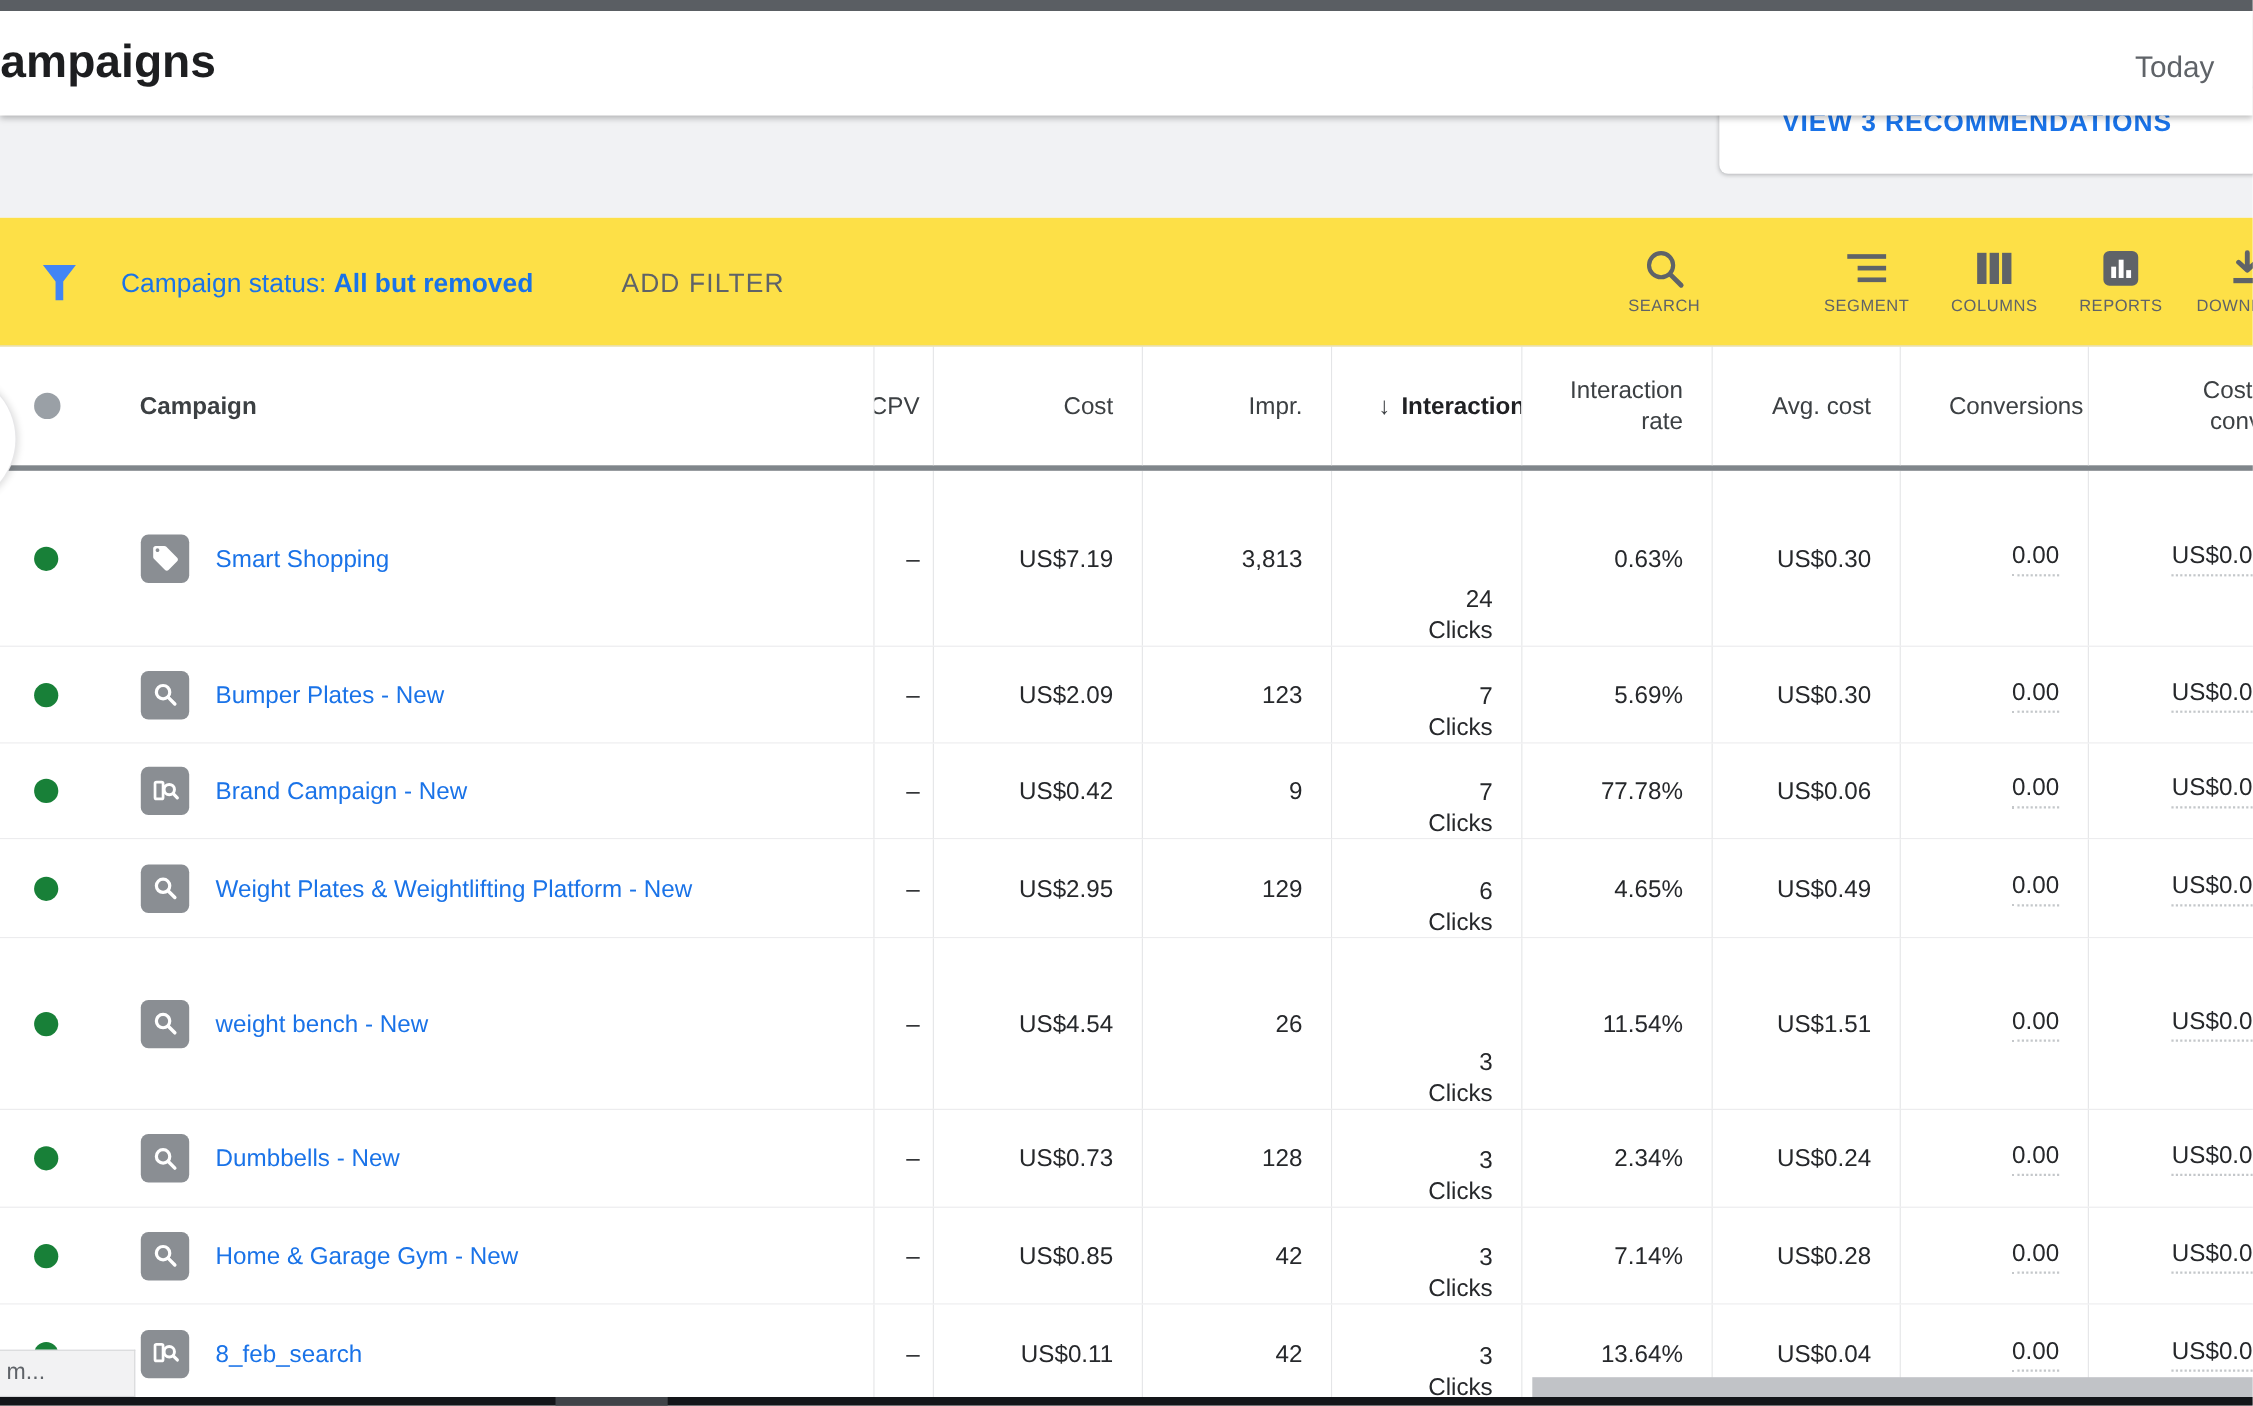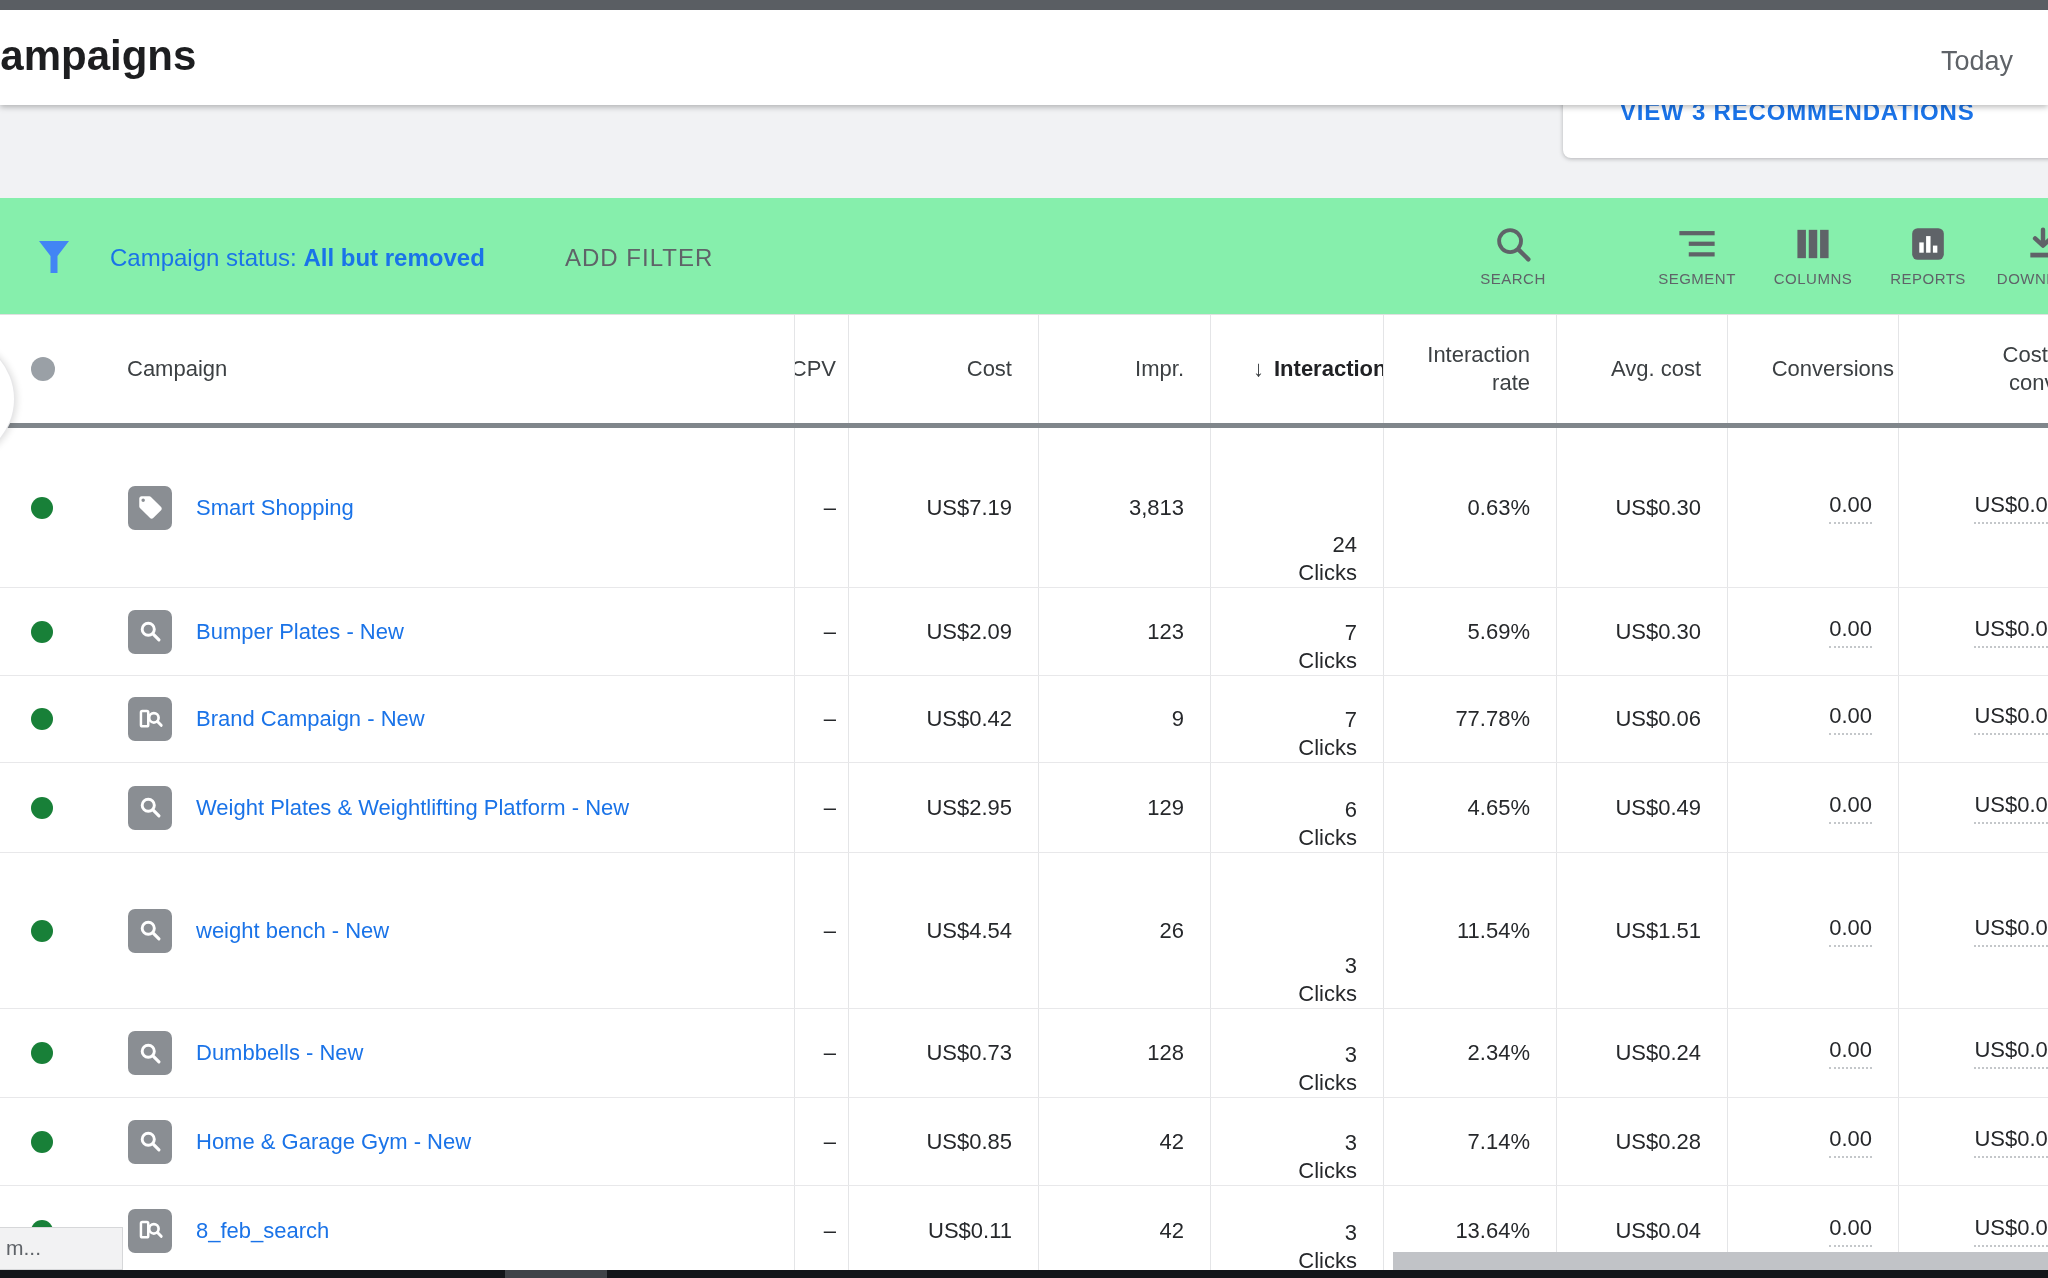--- a/index.html
+++ b/index.html
@@ -17,21 +17,21 @@
   .date-range{position:absolute;right:35px;top:36px;font-size:27px;color:#5f6368;}
 
   .gray-band{position:absolute;top:105px;left:0;width:100%;height:93px;background:#f1f2f4;z-index:10;}
 
   .rec-card{position:absolute;left:1563px;top:80px;width:540px;height:78px;background:#fff;
     border-radius:8px;box-shadow:0 1px 4px rgba(60,64,67,.35);z-index:15;}
   .rec-link{position:absolute;left:57px;top:18px;color:#1a73e8;font-size:24px;font-weight:700;
     letter-spacing:.8px;white-space:nowrap;cursor:pointer;}
 
   
-  .filter-panel{position:absolute;top:198px;left:0;width:100%;height:117px;background:#86efac;
+  .filter-panel{position:absolute;top:198px;left:0;width:100%;height:117px;background:#fde047;
     border-bottom:1px solid #e0e0e0;z-index:12;box-sizing:border-box;}
   .funnel-icon{position:absolute;left:38px;top:42px;width:32px;height:44px;}
   .filter-text{position:absolute;left:110px;top:46px;font-size:24px;color:#1a73e8;white-space:nowrap;cursor:pointer;}
   .filter-text b{font-weight:700;}
   .add-filter{position:absolute;left:565px;top:46px;font-size:24px;color:#5f6368;font-weight:500;
     letter-spacing:1px;white-space:nowrap;cursor:pointer;}
   .tool-item{position:absolute;top:26px;width:110px;text-align:center;cursor:pointer;}
   .tool-item .ticon{height:40px;display:flex;align-items:center;justify-content:center;}
   .tool-label{margin-top:6px;font-size:15px;color:#5f6368;letter-spacing:.5px;white-space:nowrap;}
   .ti-0{left:1458px;} .ti-1{left:1642px;} .ti-2{left:1758px;} .ti-3{left:1873px;} .ti-4{left:1988px;}
@@ -42,21 +42,21 @@
   .col-avgcost{width:171px;} .col-conv{width:171px;} .col-costconv{width:222px;}
   .cell{flex:none;box-sizing:border-box;}
   .mcell{border-left:1px solid #e4e5e7;display:flex;align-items:center;justify-content:flex-end;
     padding-right:26px;text-align:right;font-size:22px;color:#26282b;}
   .col-cpv.mcell{padding-right:12px;position:relative;}
   .col-costconv.mcell{padding-right:60px;}
 
   .table-header{position:absolute;top:315px;left:0;width:2120px;height:113px;background:#fff;
     display:flex;border-bottom:5px solid #80868b;box-sizing:border-box;z-index:6;}
   .hcell{color:#3c4043;font-size:22px;}
-  .hdr-campaign{display:flex;align-items:center;}
+  .hdr-campaign{display:flex;align-items:center;font-weight:bold;}
   .hdr-dot{margin-left:31px;width:24px;height:24px;border-radius:50%;background:#9aa0a6;flex:none;}
   .hdr-campaign-label{margin-left:72px;}
   .clipL{overflow:hidden;}
   .clipL>span{position:absolute;right:12px;top:50%;transform:translateY(-50%);white-space:nowrap;}
   .hdr-inter{justify-content:flex-start;padding-left:42px;padding-right:0;overflow:hidden;
     white-space:nowrap;font-weight:700;color:#202124;}
   .sort-arrow{margin-right:10px;font-weight:400;color:#3c4043;}
   .two-line{flex-direction:column;align-items:flex-end;justify-content:center;line-height:28px;}
   .hdr-conv{padding-right:4px;overflow:hidden;white-space:nowrap;}
   .wrap-narrow{display:inline-block;width:80px;text-align:right;line-height:28px;}

